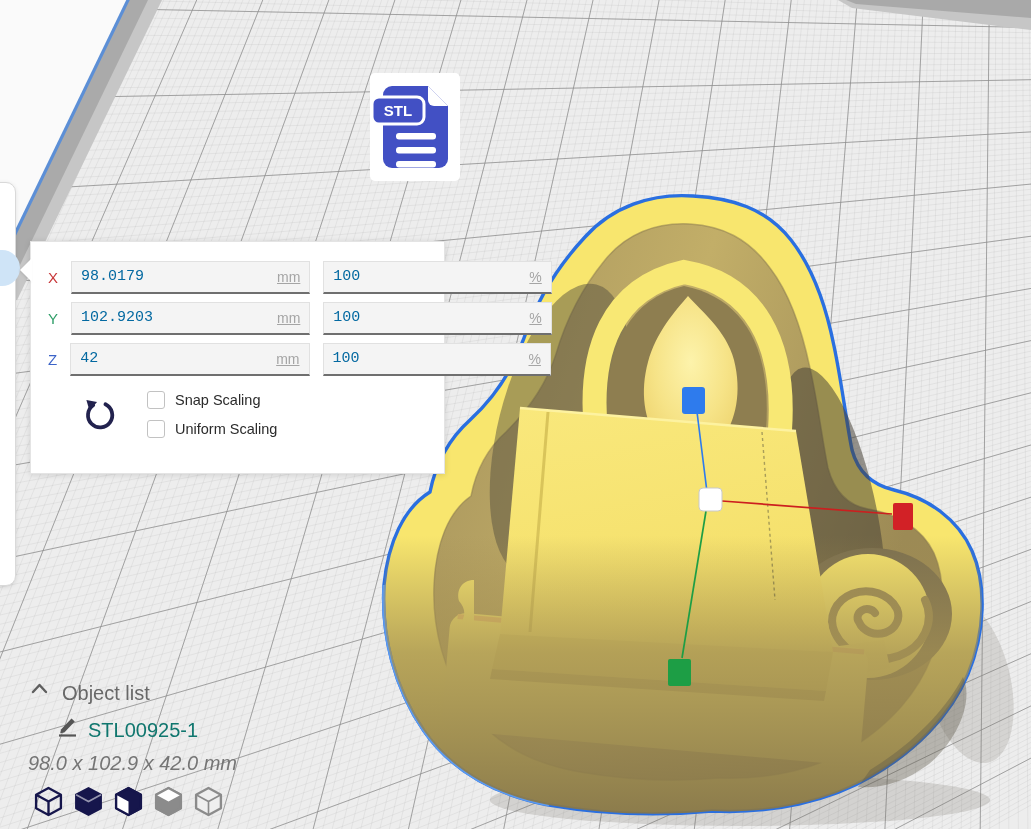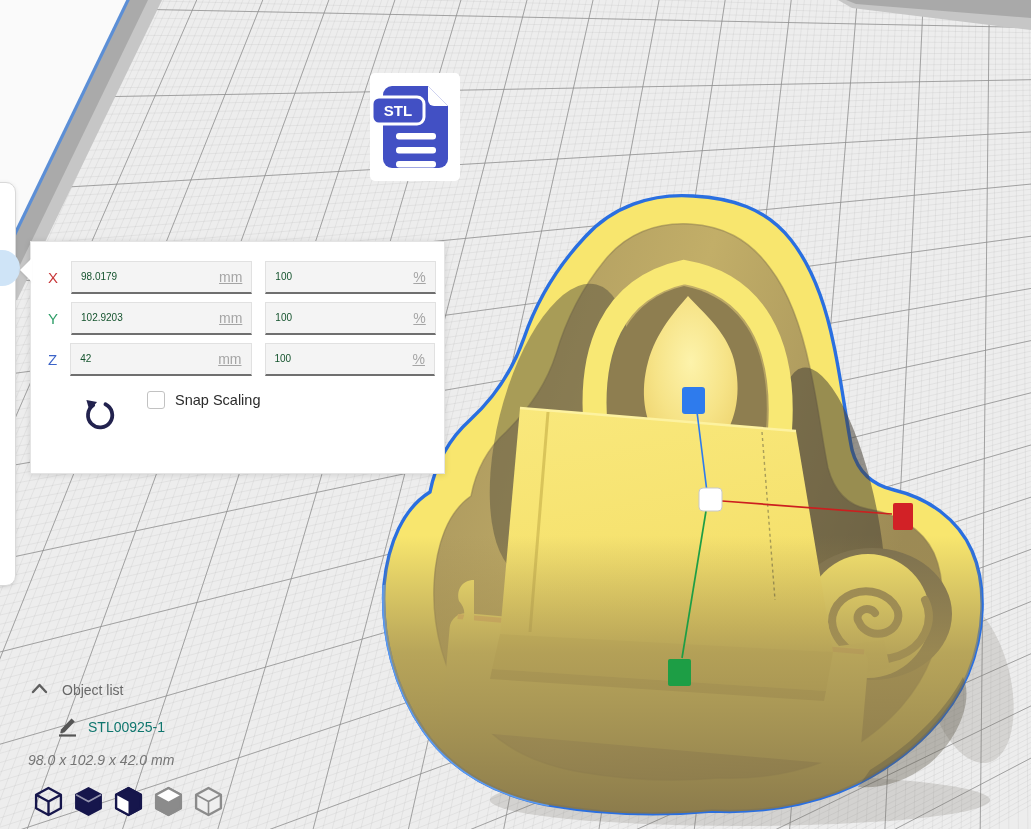--- a/index.html
+++ b/index.html
@@ -19,36 +19,36 @@
   .scale-panel{position:absolute;left:30px;top:241px;width:415px;height:233px;background:#ffffff;
     border:1px solid #e4e4e4;box-shadow:0 1px 6px rgba(0,0,0,.13);z-index:6;box-sizing:border-box;}
   .scale-panel .notch{position:absolute;left:-11px;top:16px;width:0;height:0;
     border-top:12px solid transparent;border-bottom:12px solid transparent;border-right:12px solid #ffffff;
     filter:drop-shadow(-1px 1px 1px rgba(0,0,0,.08));}
   .rows{padding:18px 15px 0 17px;}
   .axis-row{display:flex;align-items:center;gap:13px;margin-bottom:7px;height:34px;}
   .axis-label{width:14px;text-align:center;font-size:15px;}
   .field{flex:1;display:flex;align-items:center;background:#f4f4f4;border:1px solid #e1e1e1;
     border-bottom:2px solid #6f6f6f;height:33px;padding:0 9px;box-sizing:border-box;}
-  .field input{flex:1;min-width:0;border:0;background:transparent;outline:none;font-size:10px;color:#14532d;
-    font-family:Liberation Sans, sans-serif;padding:0;}
+  .field input{flex:1;min-width:0;border:0;background:transparent;outline:none;font-size:15px;color:#0369a1;
+    font-family:Liberation Mono, monospace;padding:0;}
   .field .unit{color:#a5a5a5;font-size:14px;margin-left:6px;text-decoration:underline;}
   .options{position:relative;margin-top:15px;}
   .reset-btn{position:absolute;left:50px;top:7px;width:36px;height:36px;border:0;background:transparent;
     padding:0;cursor:pointer;}
   .cb-row{display:flex;align-items:center;gap:10px;margin-left:116px;margin-bottom:11px;}
   .cb{width:18px;height:18px;background:#fff;border:1px solid #c2c2c2;border-radius:3px;box-sizing:border-box;}
   .cb-label{font-size:14.5px;color:#2b2b2b;}
 
   
   .stl-icon{position:absolute;left:370px;top:73px;width:90px;height:108px;background:#fff;border-radius:5px;
     z-index:3;display:flex;align-items:center;justify-content:center;}
 
   
-  .obj-text{position:absolute;color:#686868;font-size:14px;z-index:3;white-space:nowrap;}
+  .obj-text{position:absolute;color:#686868;font-size:20px;z-index:3;white-space:nowrap;}
   #object-list-label{left:62px;top:682px;}
   #object-name{left:88px;top:719px;color:#0f766e;}
   #object-dims{left:28px;top:752px;color:#757575;font-style:italic;}
   .caret-icon{position:absolute;left:31px;top:682px;z-index:3;}
   .pencil-icon{position:absolute;left:55px;top:714px;z-index:3;}
 
   
   .view-toolbar{position:absolute;left:33px;top:786px;display:flex;gap:9px;z-index:3;}
   .view-btn{width:31px;height:31px;padding:0;border:0;background:transparent;cursor:pointer;}
 
@@ -629,20 +629,24 @@
       <button class="reset-btn" title="">
         <svg width="34" height="34" viewBox="0 0 28 28">
           <path d="M9.2,6.0 A10,10 0 1 0 19.3,5.2" fill="none" stroke="#22224e" stroke-width="3.1" stroke-linecap="round"></path>
           <polygon points="3.6,1.6 12.4,3.2 6.2,10.4" fill="#22224e"></polygon>
         </svg>
       </button>
       <div class="cb-row">
         <span class="cb"></span>
         <span class="cb-label">Snap Scaling</span>
       </div>
+      <div class="cb-row">
+        <span class="cb"></span>
+        <span class="cb-label">Uniform Scaling</span>
+      </div>
     </div>
   </div>
 
   <svg class="caret-icon" width="17" height="13" viewBox="0 0 17 13">
     <polyline points="2,10 8.5,3 15,10" fill="none" stroke="#5f5f5f" stroke-width="2.4" stroke-linecap="round" stroke-linejoin="round"></polyline>
   </svg>
   <div class="obj-text" id="object-list-label">Object list</div>
 
   <svg class="pencil-icon" width="25" height="24" viewBox="0 0 25 24">
     <polygon points="6,15.5 16.5,4.5 19.8,7.6 9.3,18.5 5.2,19.3" fill="#555"></polygon>

